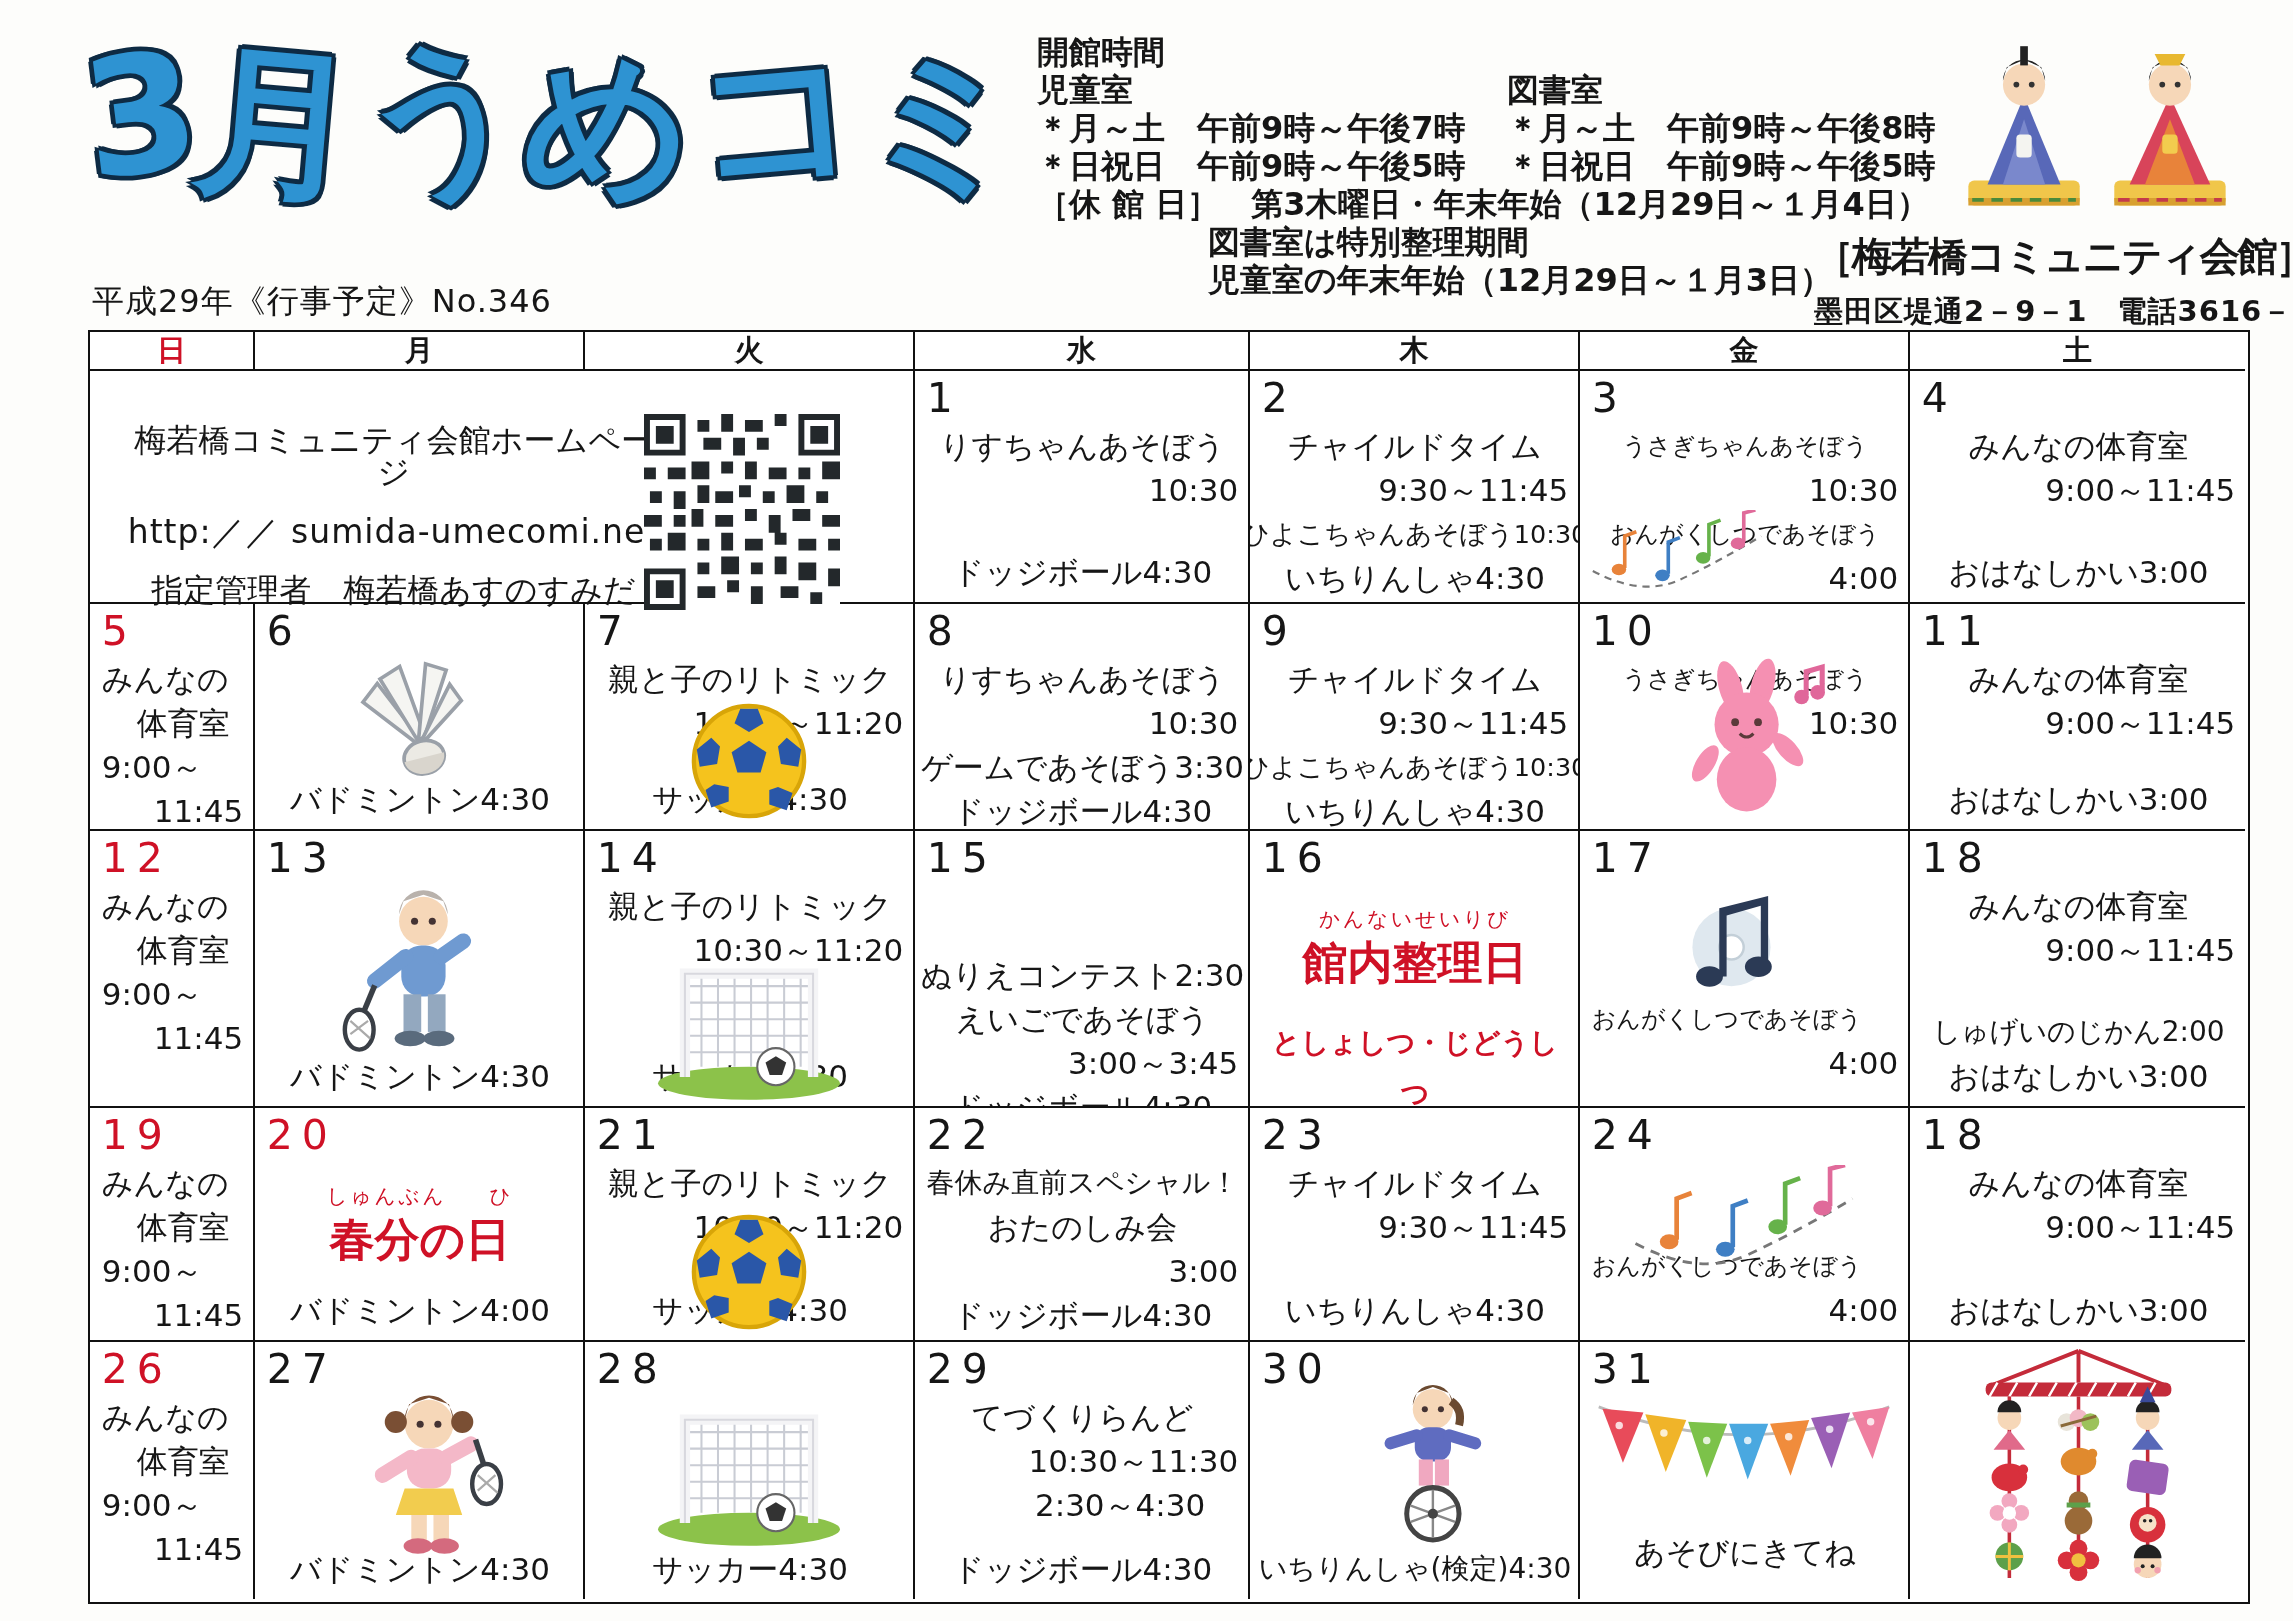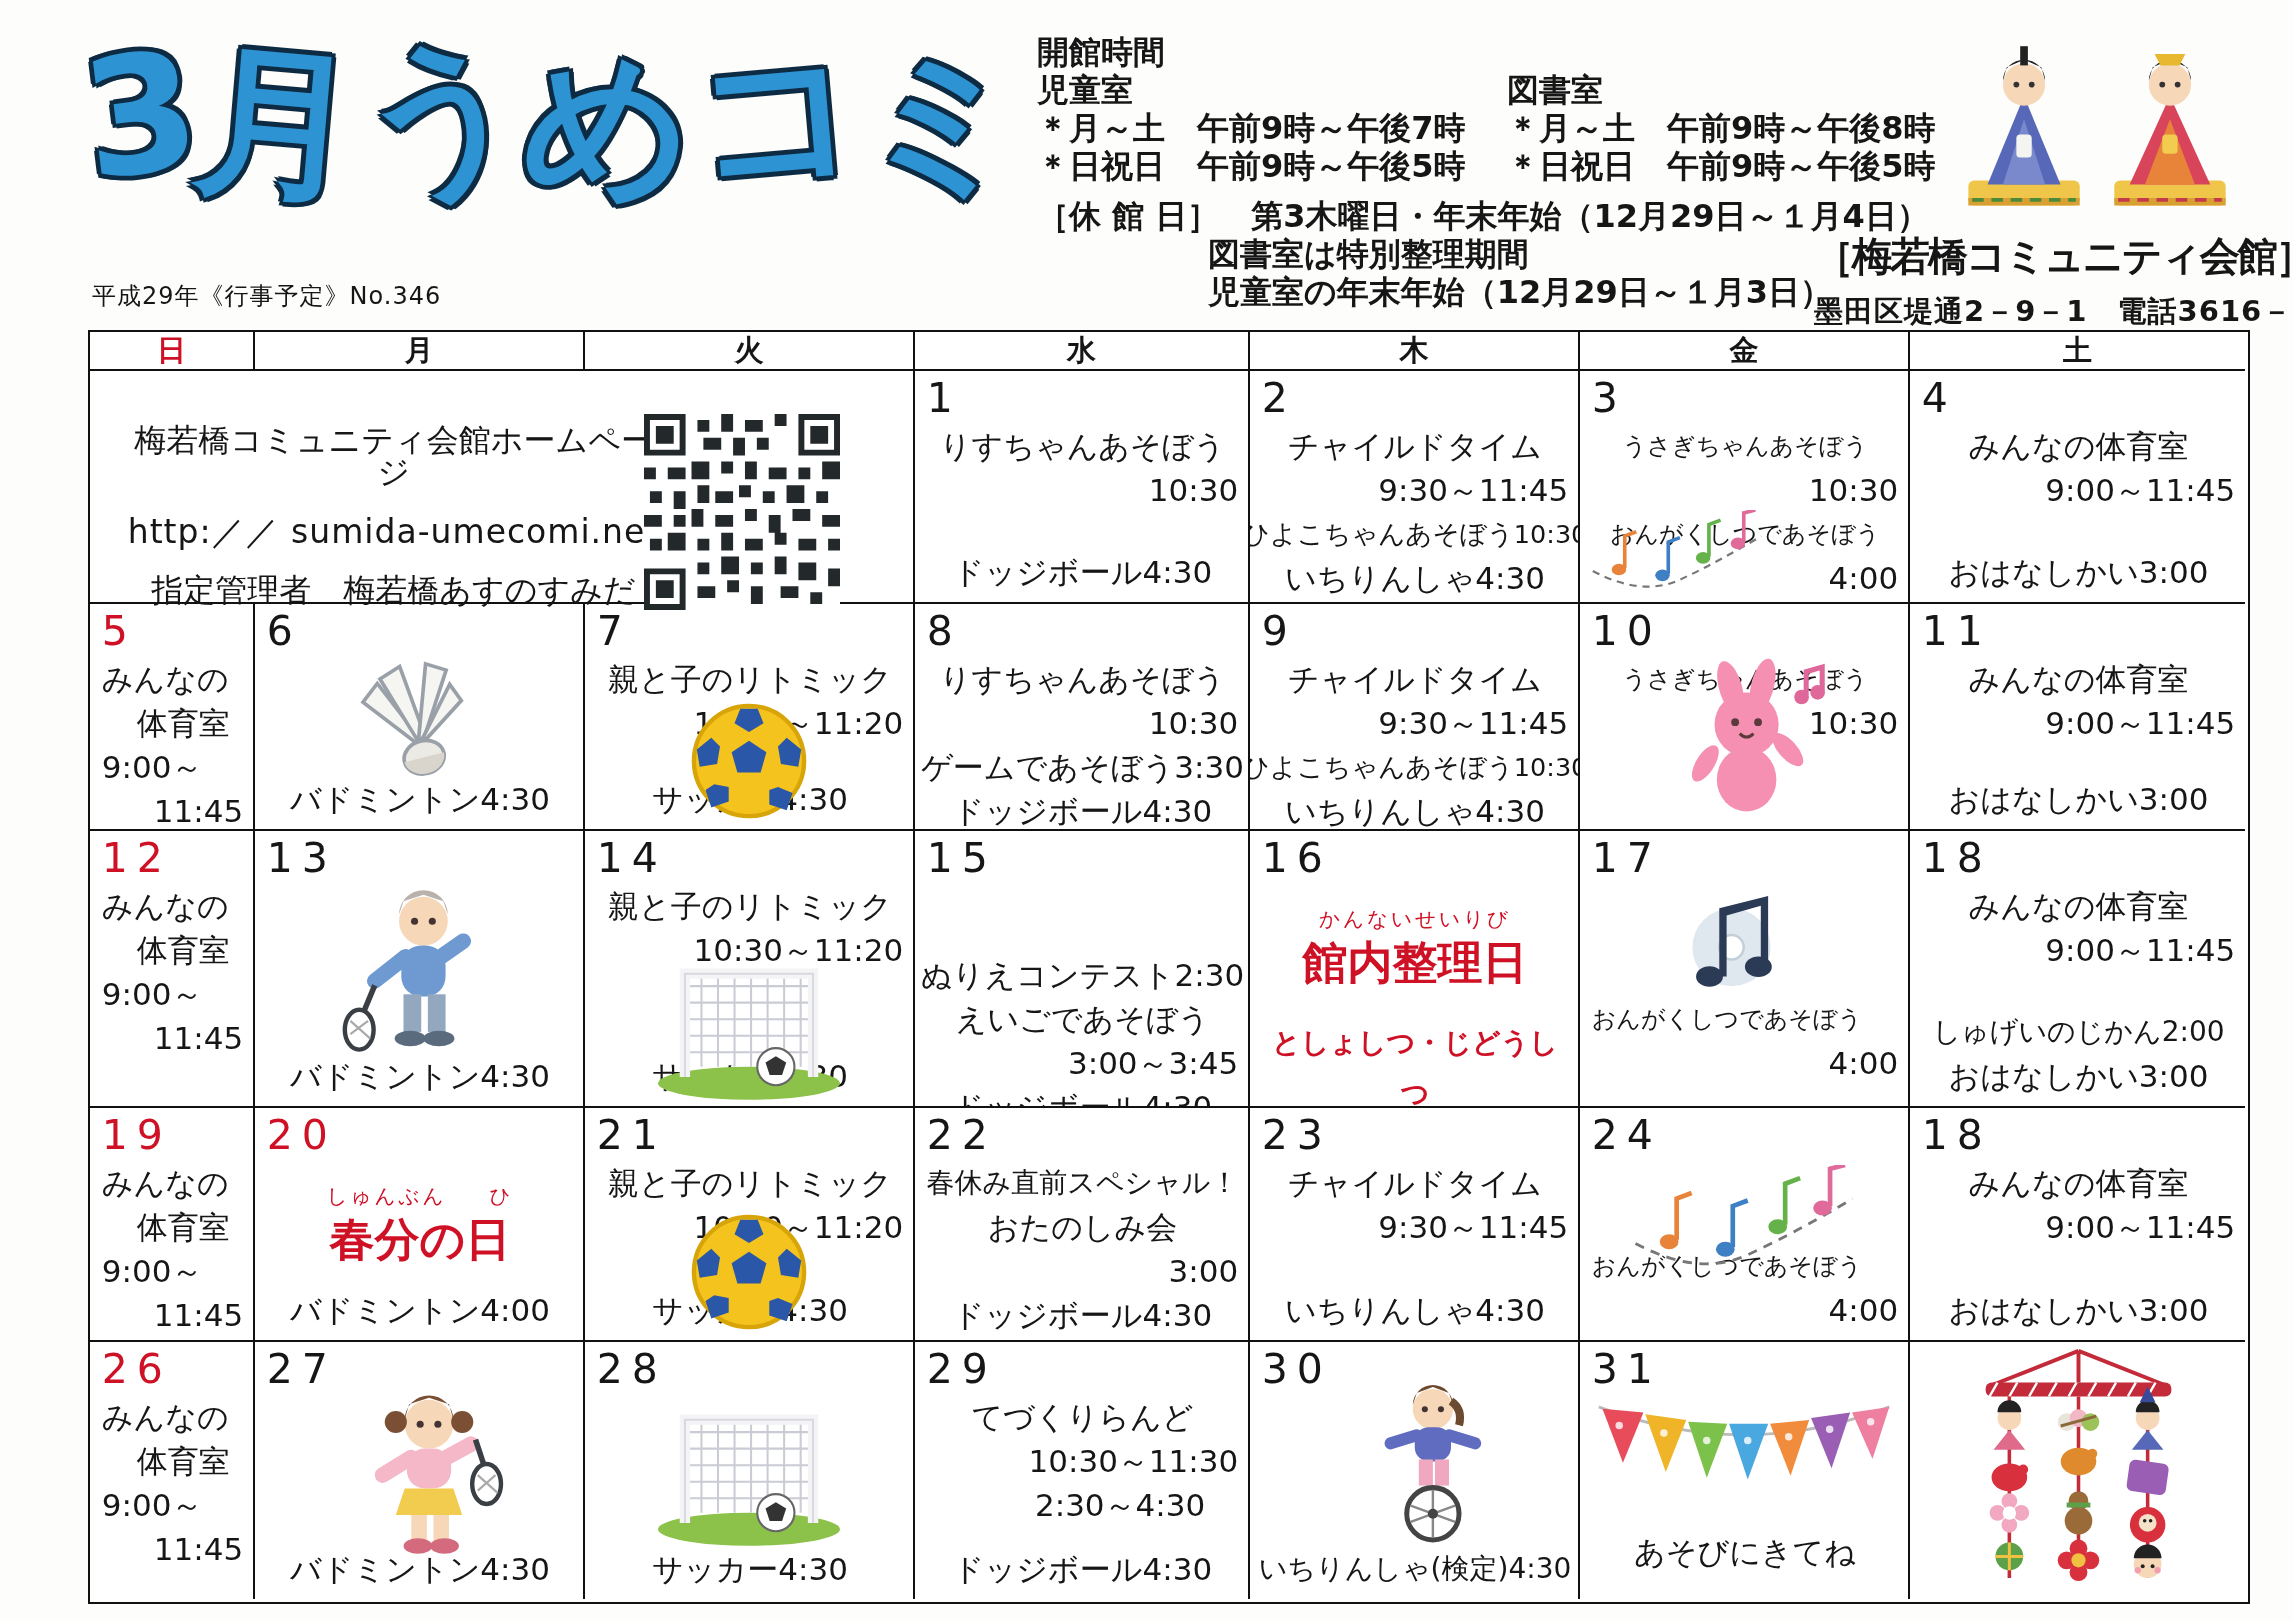--- a/index.html
+++ b/index.html
@@ -8,25 +8,25 @@
   
   .ttl{position:absolute;left:84px;top:25.5px;width:912px;display:flex;justify-content:space-between}
   .ttl span{font-size:163px;font-weight:800;color:#2e93d2;line-height:1.1;
     text-shadow:3.9px 3.9px 0 #0e2b44,-3.9px 3.9px 0 #0e2b44,3.9px -3.9px 0 #0e2b44,-3.9px -3.9px 0 #0e2b44,0 4.9px 0 #0e2b44,0 -4.9px 0 #0e2b44,4.9px 0 0 #0e2b44,-4.9px 0 0 #0e2b44}
   .ttl span:nth-child(1){transform:rotate(-7deg)}
   .ttl span:nth-child(2){transform:rotate(5deg) translateY(7.8px)}
   .ttl span:nth-child(3){transform:rotate(-6deg)}
   .ttl span:nth-child(4){transform:rotate(6deg) translateY(9.8px)}
   .ttl span:nth-child(5){transform:rotate(-5deg)}
   .ttl span:nth-child(6){transform:rotate(7deg) translateY(5.9px)}
-  .ed{position:absolute;left:92px;top:280px;font-size:24px;letter-spacing:1px}
+  .ed{position:absolute;left:92px;top:280px;font-size:32px;letter-spacing:1px}
   .hours{position:absolute;left:1037px;top:33px;font-size:32px;font-weight:600;line-height:38px;white-space:nowrap}
   .hours .two{display:flex}
   .hours .c1{width:470px}
-  .hours .closed{margin-top:12px}
+  .hours .closed{margin-top:0}
   .hours .note{padding-left:171px}
   .fac{position:absolute;left:1814px;top:229px;width:451px}
   .fac .nm{font-size:40px;font-weight:800;white-space:nowrap;letter-spacing:-2px}
   .fac .ad{font-size:29px;font-weight:800;margin-top:7.8px;letter-spacing:1px;white-space:nowrap}
   .hinabox{position:absolute;left:1950px;top:27.4px;width:294px;height:192px}
   
   .cal{position:absolute;left:88px;top:330px;width:2162px;height:1274px;border:2.9px solid #111;background:#fff;
     display:grid;grid-template-columns:165px 330px 330px 335px 330px 330px 335px;grid-template-rows:39px 233px 227px 277px 234px 257px}
   .hd{border-right:2px solid #111;border-bottom:2px solid #111;display:flex;align-items:center;justify-content:center;font-size:29px;font-weight:700}
   .c{border-right:2px solid #111;border-bottom:2px solid #111;position:relative;padding:2px 9.8px 7.8px 11.8px;display:flex;flex-direction:column;font-size:31px;line-height:44px;overflow:hidden}

